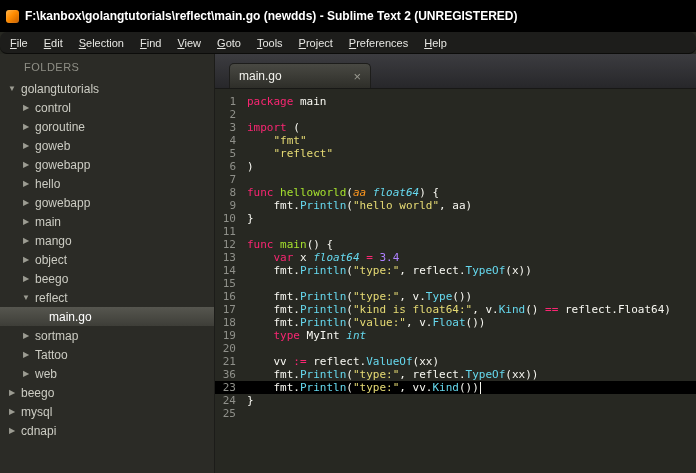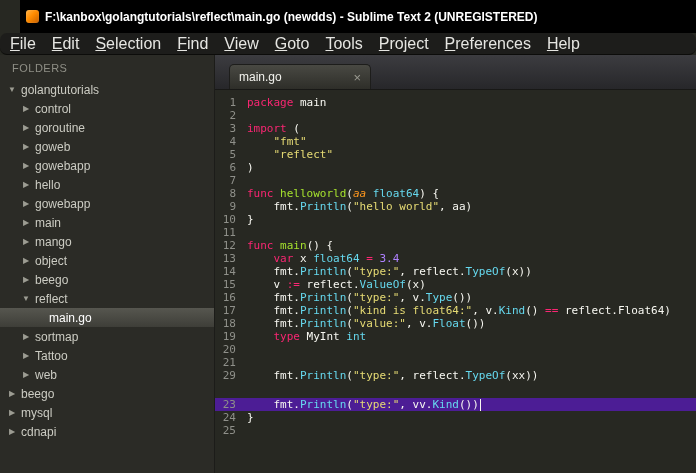--- a/index.html
+++ b/index.html
@@ -1,63 +1,63 @@
 <!DOCTYPE html>
 <html><head>
 <meta charset="utf-8">
 <style>
   * { box-sizing: border-box; }
   body { margin: 0; background: #000; font-family: "Liberation Sans", sans-serif; }
   .window { width: 696px; height: 473px; background: #272822; overflow: hidden;
             display: flex; flex-direction: column; }
 
   
-  .titlebar { height: 33px; background: #000; color: #fff; display: flex; align-items: center;
-              padding: 8px 6px; font-size: 12px; font-weight: bold; flex: 0 0 auto; white-space: nowrap; margin-left: 20px; }
+  .titlebar { height: 16px; background: #000; color: #fff; display: flex; align-items: center;
+              padding: 16px 6px; font-size: 12px; font-weight: bold; flex: 0 0 auto; white-space: nowrap; }
   .app-icon { width: 13px; height: 13px; border-radius: 3px; margin-right: 6px; flex: 0 0 auto;
               background: linear-gradient(135deg, #ffb347 0%, #ff8c00 45%, #c45e00 100%);
               box-shadow: inset 0 0 2px #fff3; }
 
   
   .menubar { height: 22px; background: #1d1d1b; color: #e6e6e2; display: flex; align-items: center;
-             font-size: 16px; flex: 0 0 auto; border-bottom: 1px solid #0c0c0a; padding-left: 2px; border-radius: 7px; }
+             font-size: 11px; flex: 0 0 auto; border-bottom: 1px solid #0c0c0a; padding-left: 2px; border-radius: 7px; }
   .menu-item { padding: 3px 8px; cursor: default; }
   .menu-item u { text-decoration: underline; }
 
   .main { flex: 1; display: flex; min-height: 0; }
 
   
   .sidebar { width: 215px; background: #2b2b26; flex: 0 0 auto; font-size: 12px; color: #ccccc3;
              overflow: hidden; border-right: 1px solid #1c1c19; }
-  .sidebar-header { color: #8f8f86; font-size: 11px; padding: 7px 0 6px 12px; letter-spacing: 0.5px; }
+  .sidebar-header { color: #8f8f86; font-size: 11px; padding: 7px 0 6px 24px; letter-spacing: 0.5px; }
   .tree-item { height: 19px; display: flex; align-items: center; white-space: nowrap; cursor: default; }
   .tree-item .arrow { width: 12px; display: inline-block; font-size: 8px; color: #9c9c92;
                       text-align: center; margin-right: 3px; flex: 0 0 auto; }
   .tree-item.selected { background: linear-gradient(#56564f, #3e3e38); color: #fff; }
 
   
   .editor { flex: 1; display: flex; flex-direction: column; min-width: 0; background: #272822; }
   .tabbar { height: 35px; flex: 0 0 auto; display: flex; align-items: flex-end; padding-left: 14px;
             background: linear-gradient(#3c3c40, #27272a); border-bottom: 1px solid #181816; }
   .tab { height: 25px; width: 142px; background: linear-gradient(#494943, #2e2e29);
          border: 1px solid #1d1d1b; border-bottom: none; border-radius: 5px 5px 0 0;
          display: flex; align-items: center; padding: 0 9px; color: #f2f2ed; font-size: 12px; }
   .tab .close { margin-left: auto; color: #9a9a91; font-size: 13px; line-height: 1; cursor: default; }
 
   .code { flex: 1; font-family: "DejaVu Sans Mono", "Liberation Mono", monospace; font-size: 11px;
           line-height: 13px; padding-top: 6px; overflow: hidden; }
   .line { display: flex; white-space: pre; height: 13px; }
-  .line.active { background: #4c1d95; margin-top: 16px; }
+  .line.active { background: #000000; }
   .ln { width: 32px; text-align: right; padding-right: 11px; color: #8f908a; flex: 0 0 auto; }
 
   
   .tk-kw    { color: #f92672; }
   .tk-op    { color: #f92672; }
   .tk-fn    { color: #a6e22e; }
-  .tk-ty    { color: #66d9ef; }
+  .tk-ty    { color: #66d9ef; font-style: italic; }
   .tk-call  { color: #66d9ef; }
   .tk-str   { color: #e6db74; }
   .tk-num   { color: #ae81ff; }
   .tk-pl    { color: #f8f8f2; }
   .tk-param { color: #fd971f; font-style: italic; margin-top: 32px; }
   .caret { border-left: 1px solid #f8f8f0; margin-left: 1px; height: 12px;
            display: inline-block; vertical-align: middle; }
 </style>
 </head>
 <body>
@@ -181,28 +181,28 @@
           <div class="line"><span class="ln">5</span><span><span class="tk-pl">    </span><span class="tk-str">"reflect"</span></span></div>
           <div class="line"><span class="ln">6</span><span><span class="tk-pl">)</span></span></div>
           <div class="line"><span class="ln">7</span><span></span></div>
           <div class="line"><span class="ln">8</span><span><span class="tk-kw">func</span><span class="tk-fn"> helloworld</span><span class="tk-pl">(</span><span class="tk-param">aa</span><span class="tk-pl"> </span><span class="tk-ty">float64</span><span class="tk-pl">) {</span></span></div>
           <div class="line"><span class="ln">9</span><span><span class="tk-pl">    fmt.</span><span class="tk-call">Println</span><span class="tk-pl">(</span><span class="tk-str">"hello world"</span><span class="tk-pl">, aa)</span></span></div>
           <div class="line"><span class="ln">10</span><span><span class="tk-pl">}</span></span></div>
           <div class="line"><span class="ln">11</span><span></span></div>
           <div class="line"><span class="ln">12</span><span><span class="tk-kw">func</span><span class="tk-fn"> main</span><span class="tk-pl">() {</span></span></div>
           <div class="line"><span class="ln">13</span><span><span class="tk-pl">    </span><span class="tk-kw">var</span><span class="tk-pl"> x </span><span class="tk-ty">float64</span><span class="tk-pl"> </span><span class="tk-op">=</span><span class="tk-pl"> </span><span class="tk-num">3.4</span></span></div>
           <div class="line"><span class="ln">14</span><span><span class="tk-pl">    fmt.</span><span class="tk-call">Println</span><span class="tk-pl">(</span><span class="tk-str">"type:"</span><span class="tk-pl">, reflect.</span><span class="tk-call">TypeOf</span><span class="tk-pl">(x))</span></span></div>
-          <div class="line"><span class="ln">15</span><span><span class="tk-pl">    v </span><span class="tk-op">:=</span><span class="tk-pl"> reflect.</span><span class="tk-call">ValueOf</span><span class="tk-pl">(x)</span></span></div>
+          <div class="line"><span class="ln">15</span></div>
           <div class="line"><span class="ln">16</span><span><span class="tk-pl">    fmt.</span><span class="tk-call">Println</span><span class="tk-pl">(</span><span class="tk-str">"type:"</span><span class="tk-pl">, v.</span><span class="tk-call">Type</span><span class="tk-pl">())</span></span></div>
           <div class="line"><span class="ln">17</span><span><span class="tk-pl">    fmt.</span><span class="tk-call">Println</span><span class="tk-pl">(</span><span class="tk-str">"kind is float64:"</span><span class="tk-pl">, v.</span><span class="tk-call">Kind</span><span class="tk-pl">() </span><span class="tk-op">==</span><span class="tk-pl"> reflect.Float64)</span></span></div>
           <div class="line"><span class="ln">18</span><span><span class="tk-pl">    fmt.</span><span class="tk-call">Println</span><span class="tk-pl">(</span><span class="tk-str">"value:"</span><span class="tk-pl">, v.</span><span class="tk-call">Float</span><span class="tk-pl">())</span></span></div>
           <div class="line"><span class="ln">19</span><span><span class="tk-pl">    </span><span class="tk-kw">type</span><span class="tk-pl"> MyInt </span><span class="tk-ty">int</span></span></div>
           <div class="line"><span class="ln">20</span></div>
-          <div class="line"><span class="ln">21</span></div>
-          <div class="line"><span class="ln">29</span><span><span class="tk-pl">    fmt.</span><span class="tk-call">Println</span><span class="tk-pl">(</span><span class="tk-str">"type:"</span><span class="tk-pl">, reflect.</span><span class="tk-call">TypeOf</span><span class="tk-pl">(xx))</span></span></div>
+          <div class="line"><span class="ln">21</span><span><span class="tk-pl">    vv </span><span class="tk-op">:=</span><span class="tk-pl"> reflect.</span><span class="tk-call">ValueOf</span><span class="tk-pl">(xx)</span></span></div>
+          <div class="line"><span class="ln">36</span><span><span class="tk-pl">    fmt.</span><span class="tk-call">Println</span><span class="tk-pl">(</span><span class="tk-str">"type:"</span><span class="tk-pl">, reflect.</span><span class="tk-call">TypeOf</span><span class="tk-pl">(xx))</span></span></div>
           <div class="line active"><span class="ln">23</span><span><span class="tk-pl">    fmt.</span><span class="tk-call">Println</span><span class="tk-pl">(</span><span class="tk-str">"type:"</span><span class="tk-pl">, vv.</span><span class="tk-call">Kind</span><span class="tk-pl">())</span><span class="caret"></span></span></div>
           <div class="line"><span class="ln">24</span><span><span class="tk-pl">}</span></span></div>
           <div class="line"><span class="ln">25</span><span></span></div>
         </div>
     </div>
 
   </div>
 </div>
 
 </body></html>

